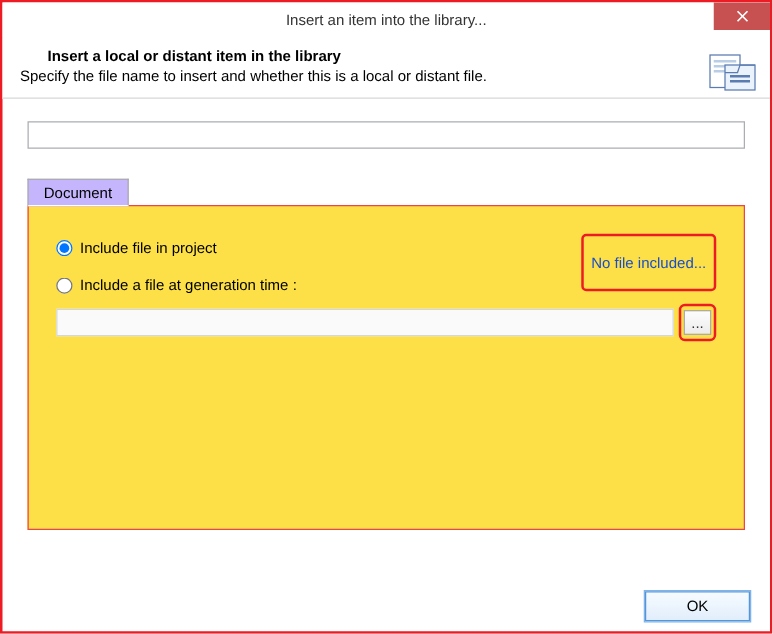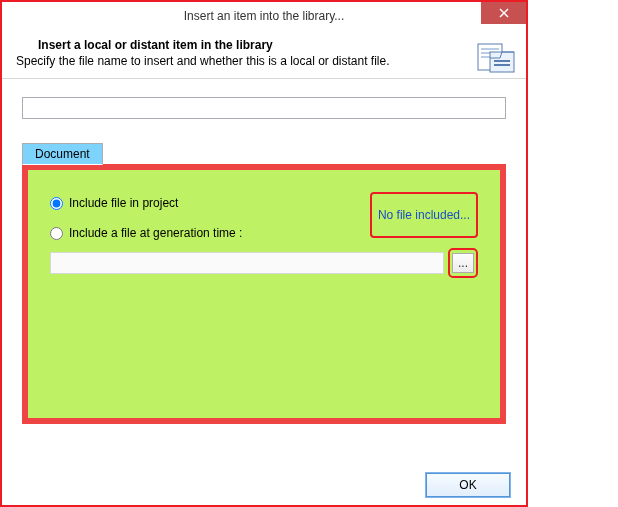--- a/index.html
+++ b/index.html
@@ -1,32 +1,32 @@
 <!DOCTYPE html>
 <html><head>
 <meta charset="utf-8">
 <style>
 * { box-sizing: border-box; margin: 0; padding: 0; font-family: "Segoe UI", Tahoma, sans-serif; font-size: 12px; }
 body { background: #fff; }
-.outer { width: 528px; height: 507px; border: 2px solid #ed1c24; background: #fff; position: relative; }
+.outer { width: 618px; height: 507px; border: 2px solid #ed1c24; background: #fff; position: relative; }
 .titlebar { height: 28px; background: #fff; position: relative; display: flex; align-items: center; justify-content: center; border-bottom: 0; }
 .titlebar-text { color: #333; font-size: 12px; }
 .close-btn { position: absolute; right: 0; top: 0; width: 45px; height: 22px; background: #c75050; color: #fff; display: flex; align-items: center; justify-content: center; cursor: pointer; font-family: Arial, sans-serif; }
 .close-btn svg { display:block; }
 .header { padding: 8px 14px 10px 14px; border-bottom: 1px solid #d8d8d8; position: relative; background:#fff; }
 .header-title { font-weight: bold; color: #000; font-size: 12px; margin-bottom: 2px; margin-left: 22px; }
 .header-sub { color: #000; font-size: 12px; }
 .header-icon { position: absolute; right: 10px; top: 8px; width: 40px; height: 36px; }
 .body { padding: 18px 20px 0 20px; }
 .field-label { color: #000; margin-bottom: 4px; }
 .text-input { width: 100%; height: 22px; border: 1px solid #abadb3; padding: 2px 4px; background:#fff; }
 .tab-wrap { margin-top: 24px; }
 .tabs { position: relative; height: 22px; }
-.tab { display: inline-block; border: 1px solid #acacac; border-bottom: 1px solid #fff; background: #7dd3fc; padding: 3px 12px; position: relative; z-index: 2; font-size:12px; }
-.tab-panel { border: 6px solid #ef4444; margin-top: -1px; padding: 26px 22px 60px 22px; position: relative; min-height: 260px; z-index:1; background:#bef264;}
+.tab { display: inline-block; border: 1px solid #acacac; border-bottom: 1px solid #fff; background: #c4b5fd; padding: 3px 12px; position: relative; z-index: 2; font-size:12px; }
+.tab-panel { border: 1px solid #ef4444; margin-top: -1px; padding: 26px 22px 60px 22px; position: relative; min-height: 260px; z-index:1; background:#fde047;}
 .radio-row { display: flex; align-items: center; margin-bottom: 6px; }
 .radio-row input[type=radio] { margin-right: 6px; }
 .radio-row label { color: #000; }
 .nofile { position: absolute; right: 22px; top: 22px; padding: 14px 6px; border: 2px solid #ed1c24; border-radius: 4px; display:inline-block;}
 .nofile-text { color: #1a4ec9; font-size:12px; }
 .gen-block { margin-top: 16px; }
 .gen-input-row { display: flex; align-items: center; margin-top: 8px; position:relative;}
 .gen-input { flex: 1; height: 22px; border: 1px solid #d6d6d6; background:#fafafa; padding:2px 4px;}
 .browse-wrap { width: 30px; height: 30px; margin-left: 4px; border: 2px solid #ed1c24; border-radius: 5px; display:flex; align-items:center; justify-content:center;}
 .browse-btn { width: 22px; height: 20px; border: 1px solid #acacac; background: linear-gradient(#fdfdfd,#ececec); display:flex; align-items:center; justify-content:center; cursor:pointer; font-size:11px; color:#333;}

